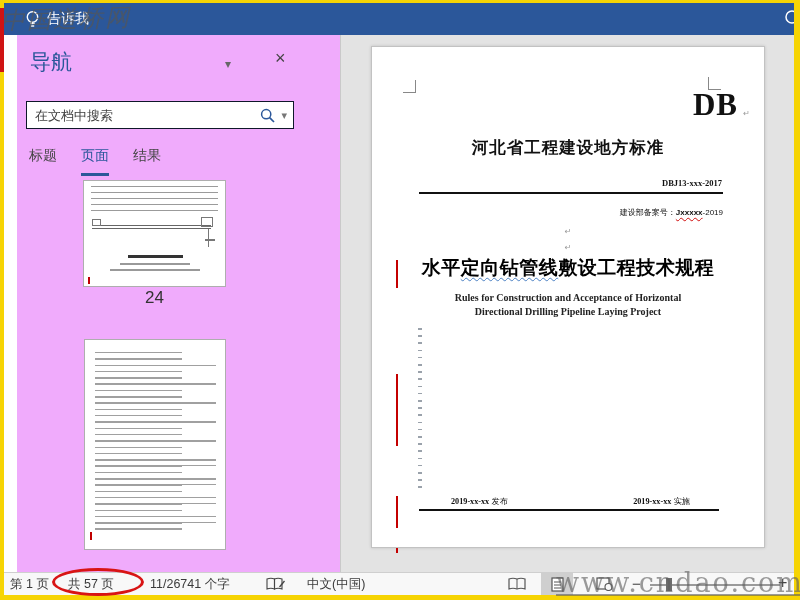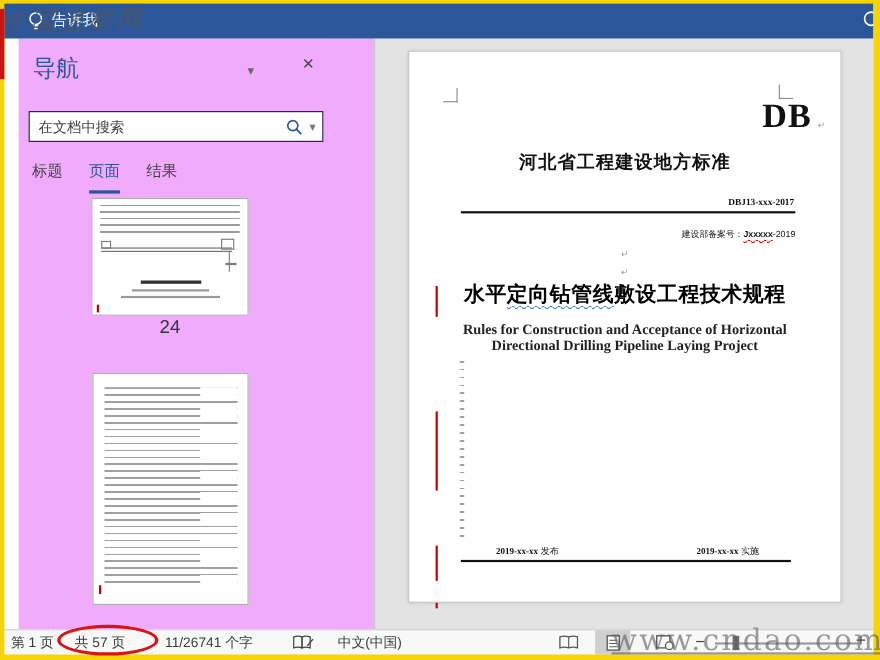--- a/index.html
+++ b/index.html
@@ -82,21 +82,21 @@
             font-size:8.5px;font-weight:700;color:#111;}
   .rule1{position:absolute;left:47px;right:41px;top:145px;height:1.5px;background:#111;}
   .record-line{position:absolute;right:41px;top:132px;font-size:8px;color:#111;margin-top:28px;}
   .record-code{font-weight:700;text-decoration:underline wavy #d01010 1px;text-underline-offset:2px;}
   .center-pilcrows{position:absolute;left:50%;transform:translateX(-50%);font-size:8px;color:#999;}
   .cp1{top:180px;} .cp2{top:196px;}
   .main-title{position:absolute;left:0;top:208px;width:100%;text-align:center;
               font-size:19px;font-weight:700;color:#000;letter-spacing:.5px;}
   .title-wavy{text-decoration:underline wavy #4d82c4 1px;text-underline-offset:3px;}
   .en-sub{position:absolute;left:0;width:100%;text-align:center;
-          font-family:"Liberation Serif","DejaVu Serif",serif;font-size:13px;font-weight:700;color:#222;}
+          font-family:"Liberation Serif","DejaVu Serif",serif;font-size:10px;font-weight:700;color:#222;}
   .en1{top:245px;} .en2{top:259px;}
   .para-col{position:absolute;left:46px;top:281px;width:4px;height:163px;
     background:repeating-linear-gradient(to bottom,#9aa2ab 0 1.6px,transparent 1.6px 7.2px);}
   .chg{position:absolute;left:24px;width:2px;background:#c40000;}
   .chg1{top:213px;height:28px;} .chg2{top:327px;height:72px;}
   .chg3{top:449px;height:32px;} .chg4{top:501px;height:5px;}
   .date-left{position:absolute;left:79px;top:449px;font-size:8.2px;color:#111;}
   .date-right{position:absolute;right:74px;top:449px;font-size:8.2px;color:#111;}
   .date-num{font-family:"Liberation Serif","DejaVu Serif",serif;font-weight:700;}
   .rule2{position:absolute;left:47px;right:45px;top:462px;height:2px;background:#111;}

